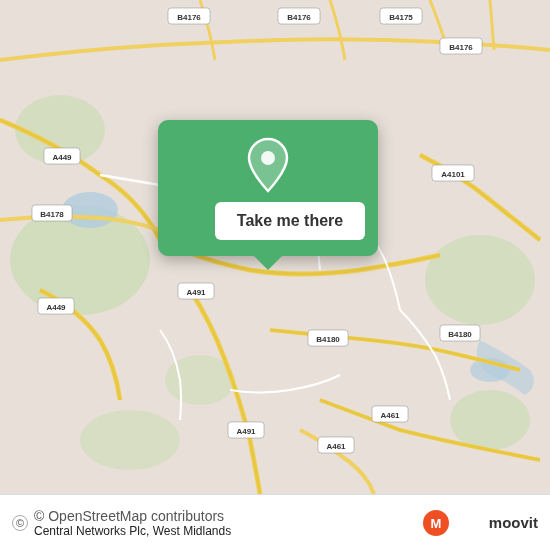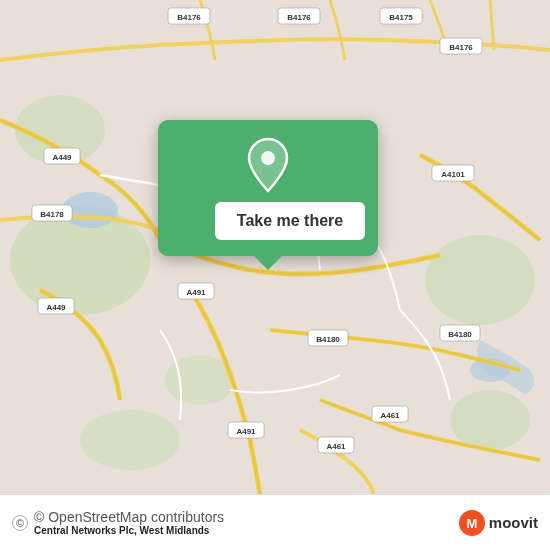--- a/index.html
+++ b/index.html
@@ -93,40 +93,41 @@
       font-size: 13px;
       color: #444;
     }
 
     .osm-text {
       font-size: 14px;
       color: #555;
     }
 
     .location-name {
-      font-size: 10px;
-      font-weight: 700;
+      font-size: 12px;
+      font-weight: 400;
       color: #222;
     }
 
     .moovit-logo {
       display: flex;
       align-items: center;
       gap: 3px;
     }
 
     .moovit-icon {
       width: 28px;
       height: 28px;
     }
 
     .moovit-text {
       font-size: 15px;
       font-weight: 700;
       color: #333;
+      margin-left: 36px;
     }
 
     .road-badge {
       font-size: 8px;
       font-weight: bold;
     }
   </style>
 </head>
 <body>
 

